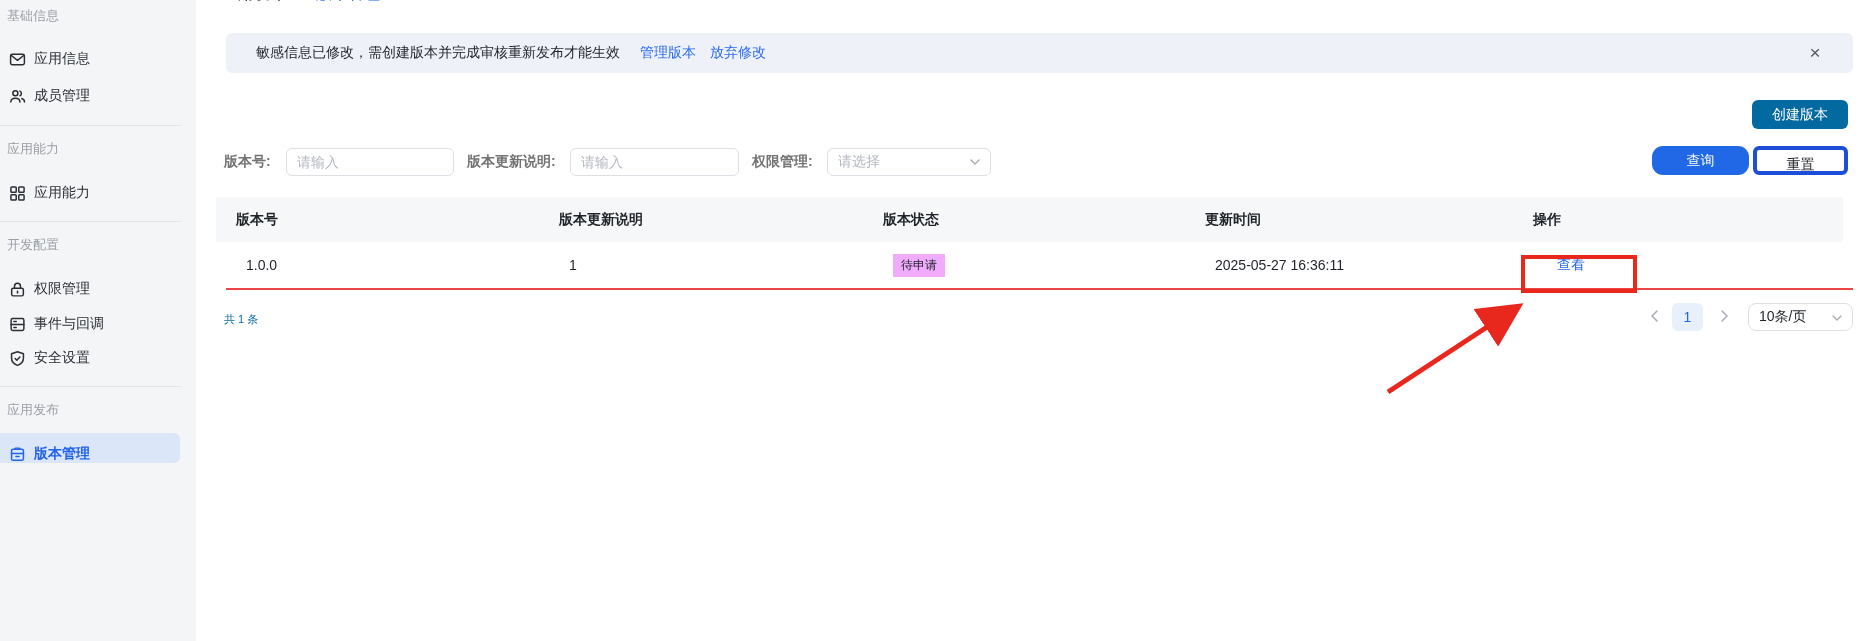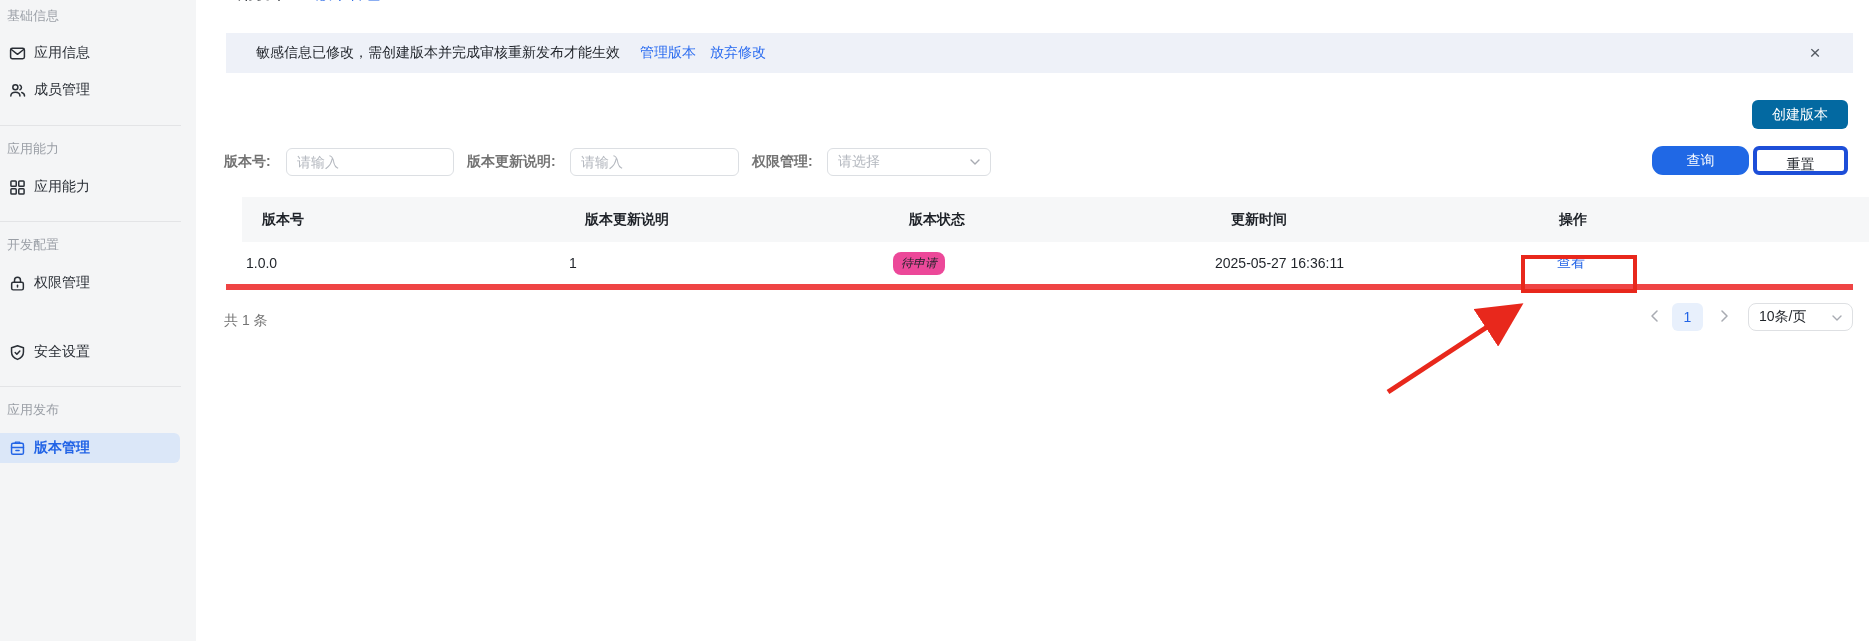--- a/index.html
+++ b/index.html
@@ -3,64 +3,64 @@
 <meta charset="utf-8">
 <style>
   * { margin:0; padding:0; box-sizing:border-box; }
   html,body { width:1873px; height:641px; overflow:hidden; background:#fff;
     font-family:"Liberation Sans","DejaVu Sans",sans-serif; color:#1f2329; }
   .screen { position:relative; width:1873px; height:641px; background:#fff; }
 
   
   .sidebar { position:absolute; left:0; top:0; width:196px; height:641px; background:#f4f5f6; }
   .sb-h { position:absolute; left:7px; height:20px; line-height:20px; font-size:13px; color:#9a9fa6; }
-  .sb-item { position:absolute; left:0; width:180px; height:30px; display:flex; align-items:center; cursor:pointer; color:#2a2f36; font-size:14px; }
+  .sb-item { position:absolute; left:0; width:180px; height:30px; display:flex; align-items:flex-end; cursor:pointer; color:#2a2f36; font-size:14px; }
   .sb-item .ic { position:relative; left:9px; width:17px; height:17px; display:inline-flex; }
   .sb-item .lb { position:relative; left:17px; }
   .sb-item.sel { background:#dbe7f8; border-radius:0 6px 6px 0; color:#2264e6; font-weight:bold; }
   .sb-div { position:absolute; left:0; width:181px; border-top:1px solid #e3e4e6; }
   .ic svg { width:17px; height:17px; stroke:currentColor; fill:none; stroke-width:1.4; stroke-linecap:round; stroke-linejoin:round; }
 
   
   .tab-peek { position:absolute; left:222px; top:0; height:5px; overflow:hidden; display:flex; gap:30px; }
   .tab-peek span { display:block; font-size:16px; line-height:22px; margin-top:-17px; white-space:nowrap; }
   .tab-peek .t-active { color:#2264e6; }
 
   
-  .banner { position:absolute; left:226px; top:33px; width:1627px; height:40px; background:#eef1f8; border-radius:0; display:flex; align-items:center; font-size:14px; }
+  .banner { position:absolute; left:226px; top:33px; width:1627px; height:40px; background:#eef1f8; border-radius:6px; display:flex; align-items:center; font-size:14px; }
   .banner .msg { margin-left:30px; color:#1f2329; }
   .banner .lnk { color:#2b6cf0; margin-left:20px; cursor:pointer; }
   .banner .lnk + .lnk { margin-left:14px;font-family:Liberation Mono, monospace; }
   .banner .close { position:absolute; right:26px; top:8px; width:24px; height:24px; line-height:24px; text-align:center; font-size:19px; color:#565c64; cursor:pointer; }
 
   
   .btn { position:absolute; height:29px; line-height:29px; text-align:center; font-size:14px; border-radius:6px; cursor:pointer; }
   .btn-disabled { left:1752px; top:100px; width:96px; background:#0369a1; color:#fff; }
   .btn-primary  { left:1652px; top:146px; width:97px; background:#2068e5; color:#fff;border-radius:11px; }
   .btn-plain    { left:1753px; top:146px; width:95px; background:#fff; border:4px solid #1d4ed8; color:#1f2329; }
 
   
   .f-label { position:absolute; top:147px; height:28px; line-height:28px; font-size:14px; font-weight:bold; color:#737373; }
   .f-input { position:absolute; top:148px; height:28px; border:1px solid #dcdfe3; border-radius:6px; background:#fff; font-size:14px; color:#1f2329; padding:0 10px; font-family:inherit; }
   .f-input::placeholder { color:#b4b8bf; }
   .f-select { position:absolute; top:148px; height:28px; border:1px solid #dcdfe3; border-radius:6px; background:#fff; display:flex; align-items:center; padding:0 10px; font-size:14px; color:#b4b8bf; cursor:pointer; }
   .f-select .chev { margin-left:auto; display:inline-flex; }
   .chev svg { width:10px; height:7px; stroke:#a8abb2; fill:none; stroke-width:1.4; stroke-linecap:round; stroke-linejoin:round; }
 
   
-  .thead { position:absolute; left:242px; top:197px; width:1627px; height:45px; background:#f6f7f8; }
-  .trow  { position:absolute; left:226px; top:242px; width:1627px; height:48px; background:#fff; border-bottom:6px solid #ef4444; }
+  .thead { position:absolute; left:216px; top:197px; width:1627px; height:45px; background:#f6f7f8; }
+  .trow  { position:absolute; left:226px; top:242px; width:1627px; height:48px; background:#fff; border-bottom:2px solid #ef4444; }
   .cell { position:absolute; top:0; height:100%; display:flex; align-items:center; font-size:14px; color:#1f2329; }
   .thead .cell { font-weight:bold; }
   .c0{left:20px;} .c1{left:343px;} .c2{left:667px;} .c3{left:989px;text-align:center;} .c4{left:1317px;}
-  .badge { display:inline-block; padding:3px 8px; background:#ec4899; border-radius:8px; font-size:12px; color:#1f2329;font-style:italic; }
+  .badge { display:inline-block; padding:3px 8px; background:#f0abfc; border-radius:0; font-size:12px; color:#1f2329; }
   .link-view { color:#2264e6; cursor:pointer; position:relative; left:14px; }
 
   
-  .total { position:absolute; left:224px; top:312px; font-size:14px; color:#737373; }
+  .total { position:absolute; left:224px; top:312px; font-size:11px; color:#0369a1; }
   .pg-chev { position:absolute; top:303px; width:20px; height:28px; display:flex; align-items:center; justify-content:center; cursor:pointer; }
   .pg-chev svg { width:9px; height:12px; stroke:#a8abb2; fill:none; stroke-width:1.5; stroke-linecap:round; stroke-linejoin:round; }
   .pg-page { position:absolute; left:1672px; top:303px; width:31px; height:28px; background:#e8f0fc; color:#2264e6; border-radius:6px; font-size:14px; display:flex; align-items:center; justify-content:center; cursor:pointer; }
   .pg-size { position:absolute; left:1748px; top:303px; width:105px; height:28px; border:1px solid #dee0e3; border-radius:8px; background:#fff; display:flex; align-items:center; padding:0 10px; font-size:14px; color:#1f2329; cursor:pointer; }
 
   
   .red-box { position:absolute; left:1521px; top:255px; width:116px; height:38px; border:4px solid #e8281c; z-index:9; pointer-events:none; }
   .red-arrow { position:absolute; left:1382px; top:292px; width:150px; height:110px; z-index:9; pointer-events:none; }
 </style>
 </head>
@@ -118,20 +118,31 @@
       <span class="ic">
         <svg viewBox="0 0 16 16">
             <rect x="2.5" y="6.8" width="11" height="7.2" rx="1.5"></rect>
             <path d="M5.2 6.8V4.9a2.8 2.8 0 0 1 5.6 0v1.9"></path>
             <path d="M8 9.6v1.6"></path>
           </svg>
       </span>
       <span class="lb">权限管理</span>
     </div>
 
+    <div class="sb-item" style="top:303px">
+      <span class="ic">
+        <svg viewBox="0 0 16 16">
+            <rect x="2" y="2.4" width="12" height="11.2" rx="1.5"></rect>
+            <path d="M2 8h12"></path>
+            <path d="M4.6 5.2h2.2"></path>
+            <path d="M4.6 10.8h2.2"></path>
+          </svg>
+      </span>
+      <span class="lb">事件与回调</span>
+    </div>
 
     <div class="sb-item" style="top:337px">
       <span class="ic">
         <svg viewBox="0 0 16 16">
             <path d="M8 1.6l5.6 1.9v4.1c0 3.4-2.3 5.8-5.6 6.9-3.3-1.1-5.6-3.5-5.6-6.9V3.5z"></path>
             <path d="M5.8 8l1.6 1.6 2.8-3"></path>
           </svg>
       </span>
       <span class="lb">安全设置</span>
     </div>

